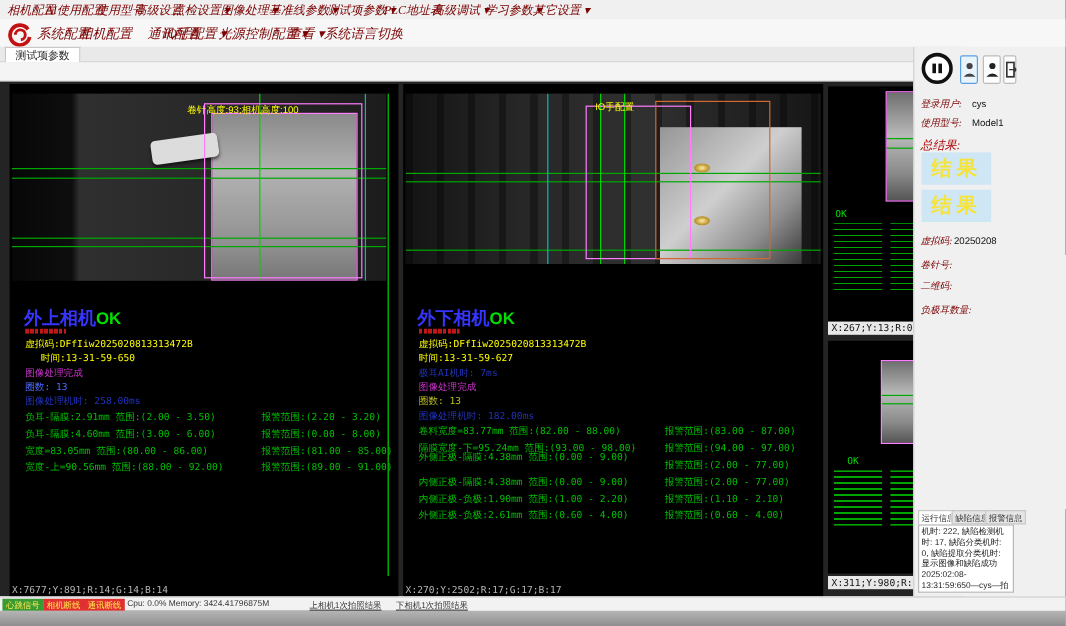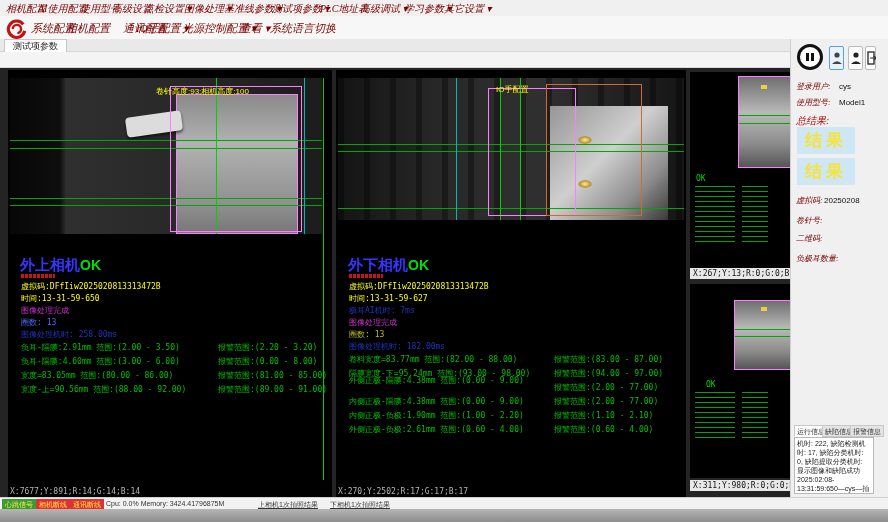--- a/index.html
+++ b/index.html
@@ -74,21 +74,21 @@
 
   
   .thumb { position:absolute; border:1px solid #ff7dff;
            background:linear-gradient(180deg,#6f6f6f,#b9b9b9 40%,#8a8a8a 75%,#555); }
   .micro-green { position:absolute;
            background:repeating-linear-gradient(0deg, rgba(0,195,0,.85) 0 1px, transparent 1px 5px); }
   .micro-ok { position:absolute; font-size:8px; color:#00d800; font-family:"DejaVu Sans Mono", monospace; }
   .ydot { position:absolute; width:6px; height:4px; background:#e8d040; }
 
   
-  .rpanel { position:absolute; left:790px; top:39px; width:84px; height:458px; background:#f0f0f0;
+  .rpanel { position:absolute; left:761px; top:39px; width:84px; height:458px; background:#f0f0f0;
             border-left:1px solid #cfcfcf; }
   .btn-pause { position:absolute; left:6px; top:5px; width:26px; height:26px; border:3px solid #111;
                border-radius:50%; background:#fff; }
   .btn-pause i { position:absolute; top:6px; width:3px; height:8px; background:#111; }
   .sqbtn { position:absolute; top:7px; width:15px; height:24px; background:#fdfdfd;
            border:1px solid #bbb; border-radius:2px; }
   .sqbtn.sel { border:1px solid #5aa0e0; background:#e9f3fc; }
   .sqbtn svg { position:absolute; left:1px; top:4px; }
   .rp-label { position:absolute; font-size:8px; font-style:italic; font-family:"Liberation Serif", serif;
               color:#7a0000; white-space:nowrap; }
@@ -167,21 +167,21 @@
         <div class="rect-magenta" style="left:160px; top:8px; width:132px; height:146px;"></div>
         <span class="overlay-label" style="left:146px; top:8px;">卷针高度:93;相机高度:100</span>
       </div>
       <div class="vline-green" style="left:315px; top:8px; height:402px;"></div>
 
       <div class="res-title" style="left:12px; top:186px;">
         <span>外上相机</span><span class="ok">OK</span>
       </div>
       <div class="red-micro" style="left:13px; top:204px;"></div>
       <div class="res-line c-yellow" style="left:13px; top:211px;">虚拟码:DFfIiw2025020813313472B</div>
-      <div class="res-line c-yellow" style="left:13px; top:223px;">时间:13-31-59-650</div>
+      <div class="res-line c-yellow" style="left:26px; top:223px;">时间:13-31-59-650</div>
       <div class="res-line c-purple" style="left:13px; top:235px;">图像处理完成</div>
       <div class="res-line c-blue" style="left:13px; top:247px;">圈数: 13</div>
       <div class="res-line c-dkblue" style="left:13px; top:259px;">图像处理机时: 258.00ms</div>
 
       <div class="meas-row">
         <span class="val" style="top:272px; left:13px;">负耳-隔膜:2.91mm 范围:(2.00 - 3.50)</span>
         <span class="alarm" style="top:272px; left:210px;">报警范围:(2.20 - 3.20)</span>
       </div>
       <div class="meas-row">
         <span class="val" style="top:286px; left:13px;">负耳-隔膜:4.60mm 范围:(3.00 - 6.00)</span>

